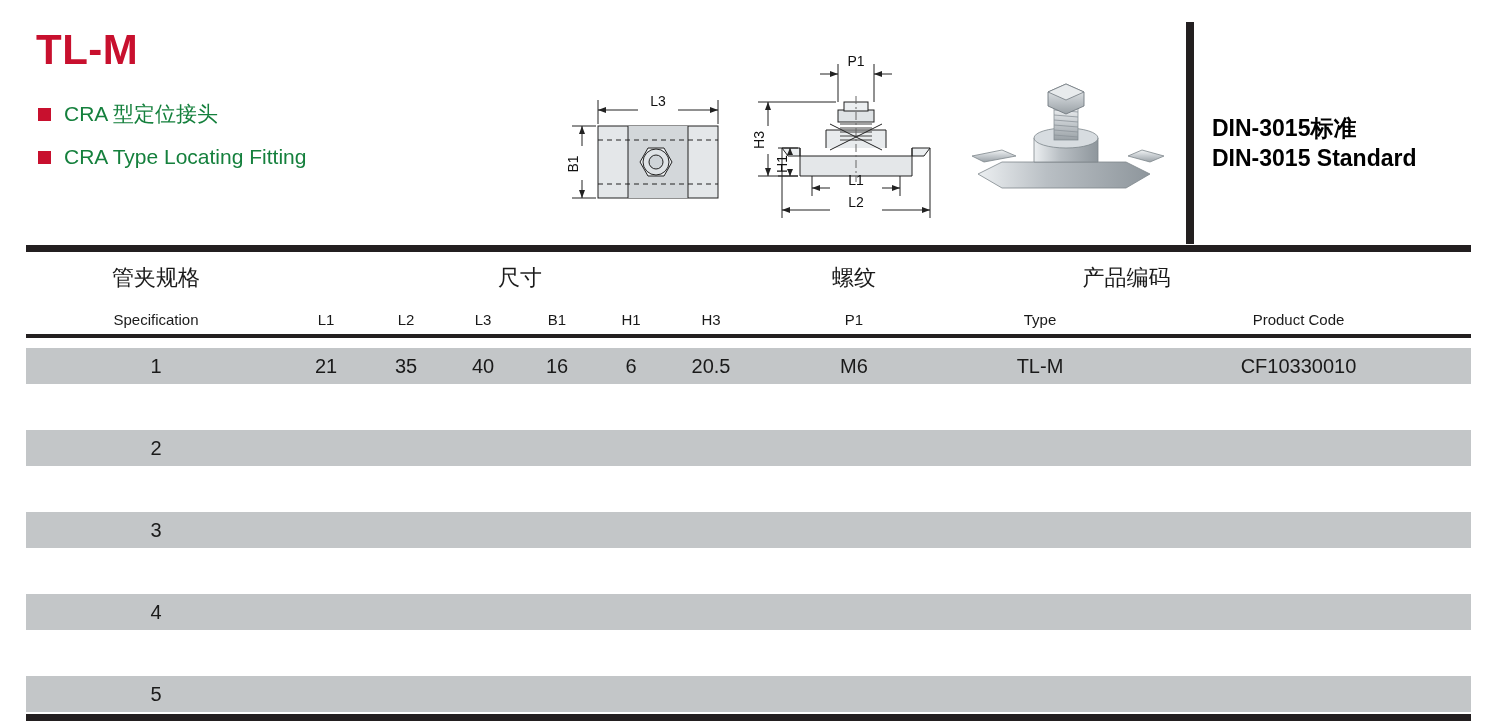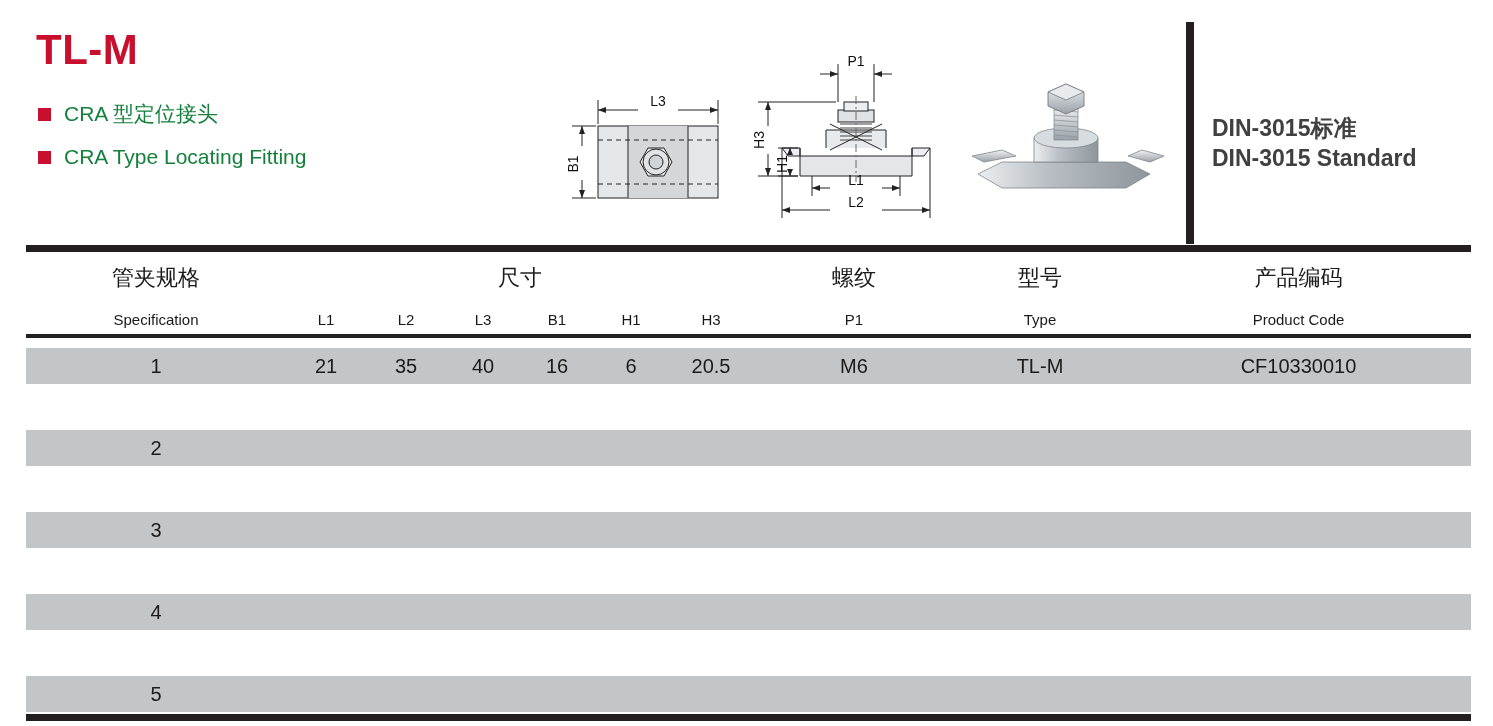--- a/index.html
+++ b/index.html
@@ -74,21 +74,21 @@
     width: 8px; height: 222px;
     background: #231f20;
   }
 
   .standard {
     position: absolute;
     left: 1212px; top: 113px;
     font-size: 23px;
     font-weight: bold;
     line-height: 30px;
-    color: #404040;
+    color: #000000;
   }
 
   
   .rule-top {
     position: absolute;
     left: 26px; top: 245px;
     width: 1445px; height: 7px;
     background: #231f20;
   }
   .rule-mid {
@@ -316,21 +316,20 @@
   <div class="rule-top"></div>
   <div class="rule-mid"></div>
   <div class="rule-bottom"></div>
 
   <div class="table">
 
     <div class="row head-row-cn" style="position:relative;">
       <div class="cell head-cn c-spec">管夹规格</div>
       <div class="cell head-cn" style="width:468px;font-family:Liberation Mono, monospace;">尺寸</div>
       <div class="cell head-cn c-p1">螺纹</div>
-      <div class="cell head-cn c-type">型号</div>
       <div class="cell head-cn c-code">产品编码</div>
     </div>
 
     <div class="row head-row-en">
       <div class="cell head-en c-spec">Specification</div>
       <div class="cell head-en c-l1">L1</div>
       <div class="cell head-en c-l2">L2</div>
       <div class="cell head-en c-l3">L3</div>
       <div class="cell head-en c-b1">B1</div>
       <div class="cell head-en c-h1">H1</div>

